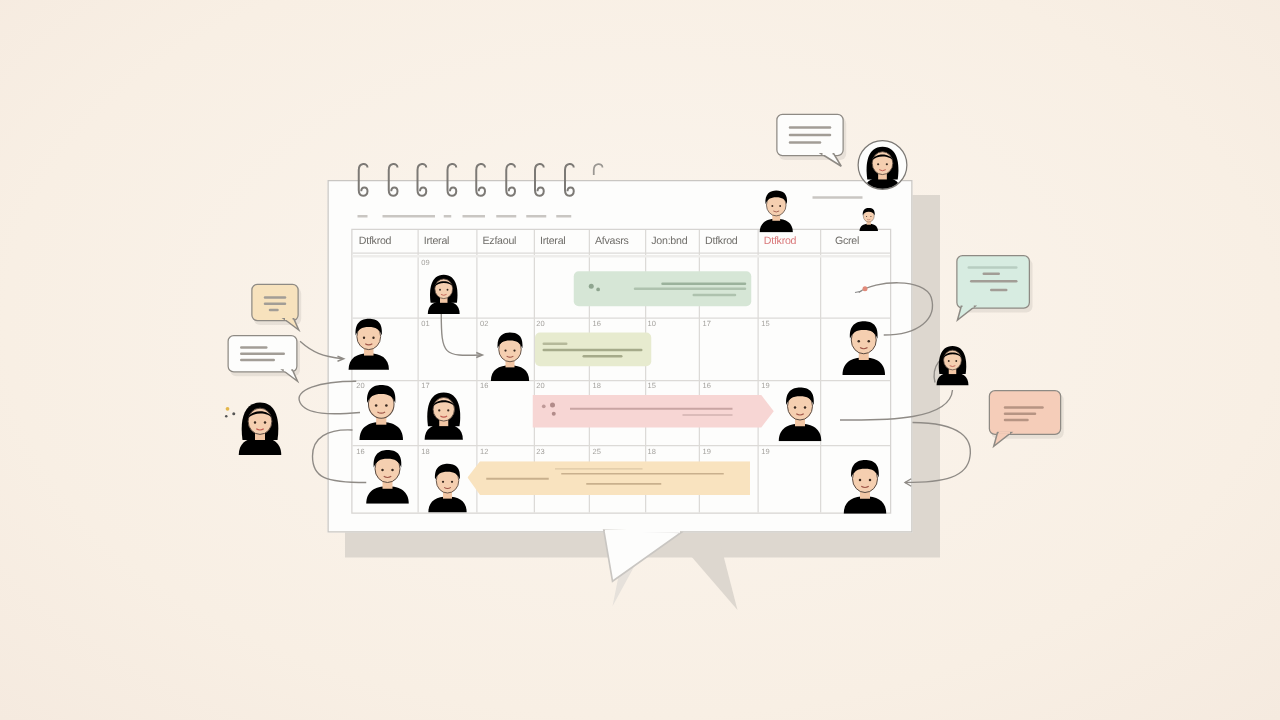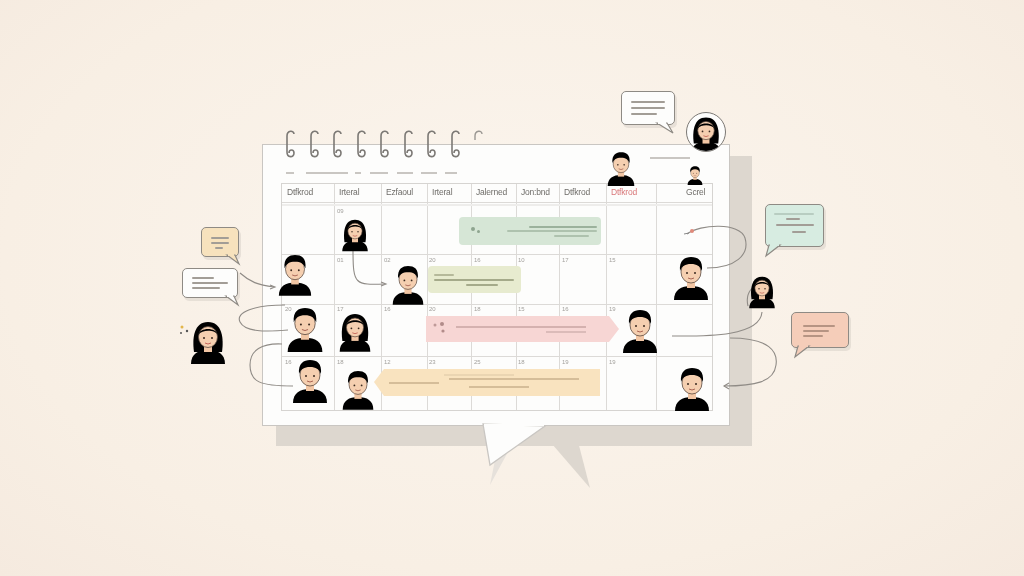--- a/index.html
+++ b/index.html
@@ -99,25 +99,25 @@
   <div class="hl" style="top:20px;background:#eeedeb;height:2px"></div>
   <div class="hl" style="top:70px"></div>
   <div class="hl" style="top:120px"></div>
   <div class="hl" style="top:172px"></div>
 </div>
 
 <div class="hdr" style="left:282px;width:52px">Dtfkrod</div>
 <div class="hdr" style="left:334px;width:47px">Irteral</div>
 <div class="hdr" style="left:381px;width:46px">Ezfaoul</div>
 <div class="hdr" style="left:427px;width:44px">Irteral</div>
-<div class="hdr" style="left:471px;width:45px">Jalerned</div>
+<div class="hdr" style="left:471px;width:45px">Afvasrs</div>
 <div class="hdr" style="left:516px;width:43px">Jon:bnd</div>
 <div class="hdr" style="left:559px;width:47px">Dtfkrod</div>
 <div class="hdr red" style="left:606px;width:50px">Dtfkrod</div>
-<div class="hdr" style="left:656px;width:57px;padding-left:30px">Gcrel</div>
+<div class="hdr" style="left:656px;width:57px;padding-left:12px">Gcrel</div>
 
 <div class="daynum" style="left:337px;top:208px">09</div>
 <div class="daynum" style="left:337px;top:257px">01</div>
 <div class="daynum" style="left:384px;top:257px">02</div>
 <div class="daynum" style="left:429px;top:257px">20</div>
 <div class="daynum" style="left:474px;top:257px">16</div>
 <div class="daynum" style="left:518px;top:257px">10</div>
 <div class="daynum" style="left:562px;top:257px">17</div>
 <div class="daynum" style="left:609px;top:257px">15</div>
 <div class="daynum" style="left:285px;top:306px">20</div>

